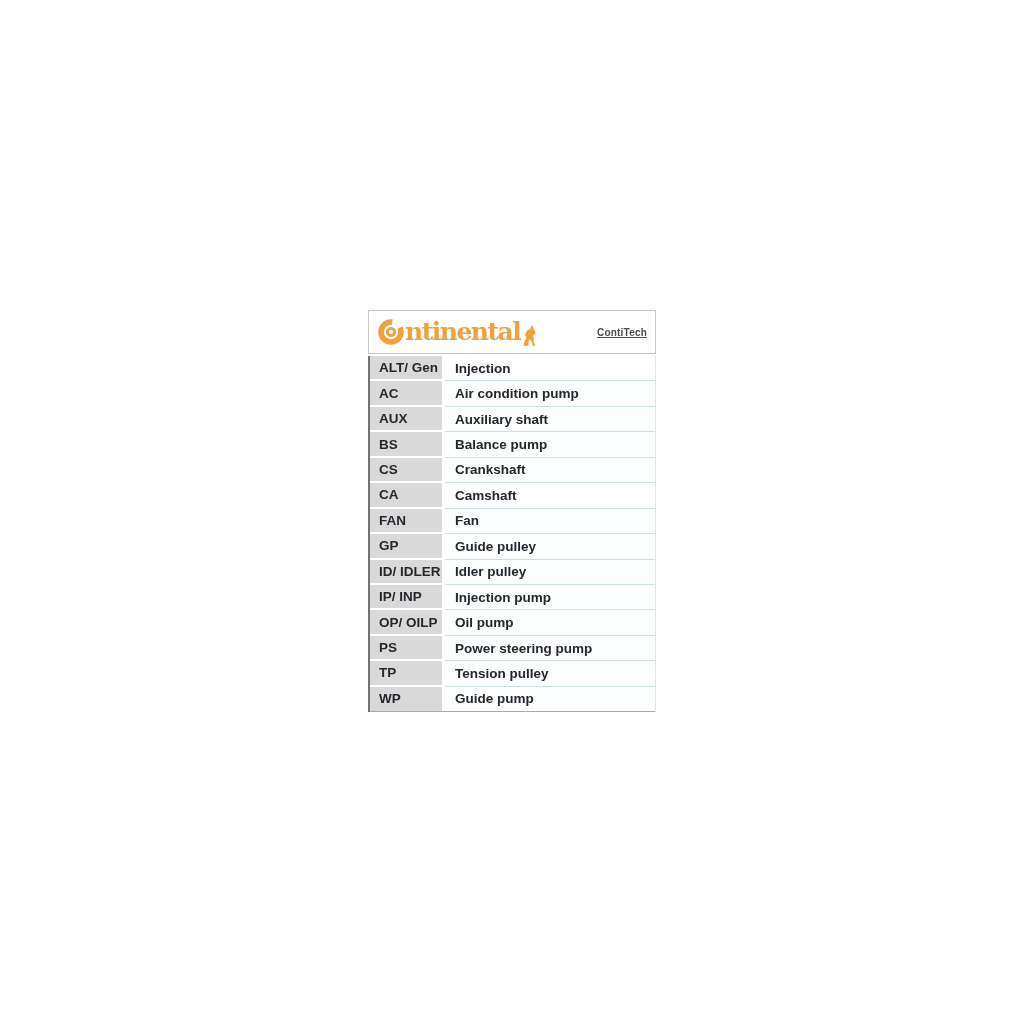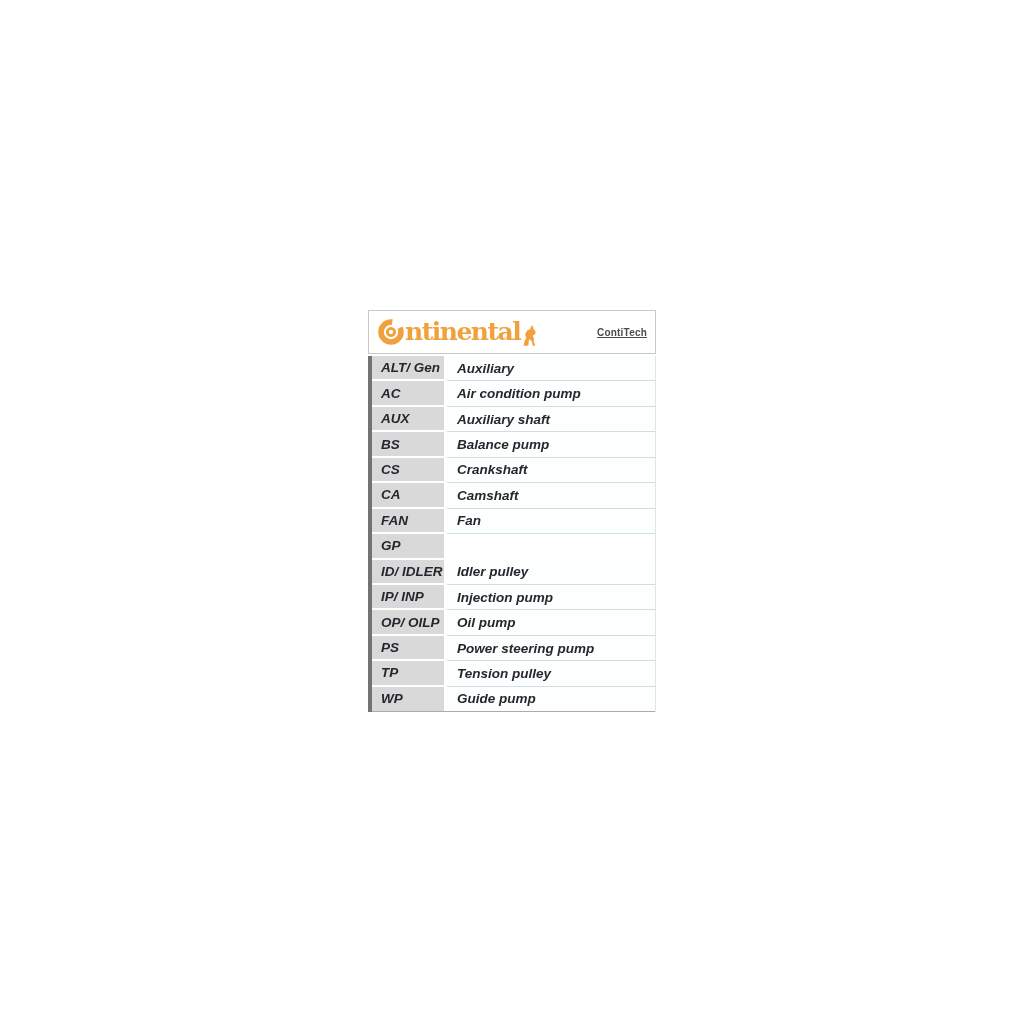--- a/index.html
+++ b/index.html
@@ -49,23 +49,22 @@
   }
   .horse-icon { display: block; margin-left: 1px; position: relative; top: 3px; }
   .division {
     font-size: 10px;
     font-weight: bold;
     color: #4c4c4c;
     letter-spacing: 0.2px;
     text-decoration: underline;
   }
   .rows {
-    border-left: 4px solid #737373;
+    border-left: 2px solid #737373;
     border-right: 1px solid #dde6e6;
-    font-style: italic;
   }
   .row {
     display: flex;
     height: 25.45px;
   }
   .abbr {
     box-sizing: border-box;
     width: 72px;
     background: #d9d9d9;
     border-bottom: 2px solid #ffffff;
@@ -120,21 +119,21 @@
           L16.8 25 L13.8 25 L12.8 20 L9.8 17 C9 19 8.8 22 8.8 25 Z"></path>
       </svg>
     </div>
     <span class="division">ContiTech</span>
   </div>
 
   <div class="rows">
     <div class="row">
       <div class="abbr">ALT/ Gen</div>
       <div class="colgap"></div>
-      <div class="label">Auxiliary</div>
+      <div class="label">Injection</div>
     </div>
     <div class="row">
       <div class="abbr">AC</div>
       <div class="colgap"></div>
       <div class="label">Air condition pump</div>
     </div>
     <div class="row">
       <div class="abbr">AUX</div>
       <div class="colgap"></div>
       <div class="label">Auxiliary shaft</div>
@@ -155,20 +154,21 @@
       <div class="label">Camshaft</div>
     </div>
     <div class="row">
       <div class="abbr">FAN</div>
       <div class="colgap"></div>
       <div class="label">Fan</div>
     </div>
     <div class="row">
       <div class="abbr">GP</div>
       <div class="colgap"></div>
+      <div class="label">Guide pulley</div>
     </div>
     <div class="row">
       <div class="abbr">ID/ IDLER</div>
       <div class="colgap"></div>
       <div class="label">Idler pulley</div>
     </div>
     <div class="row">
       <div class="abbr">IP/ INP</div>
       <div class="colgap"></div>
       <div class="label">Injection pump</div>

